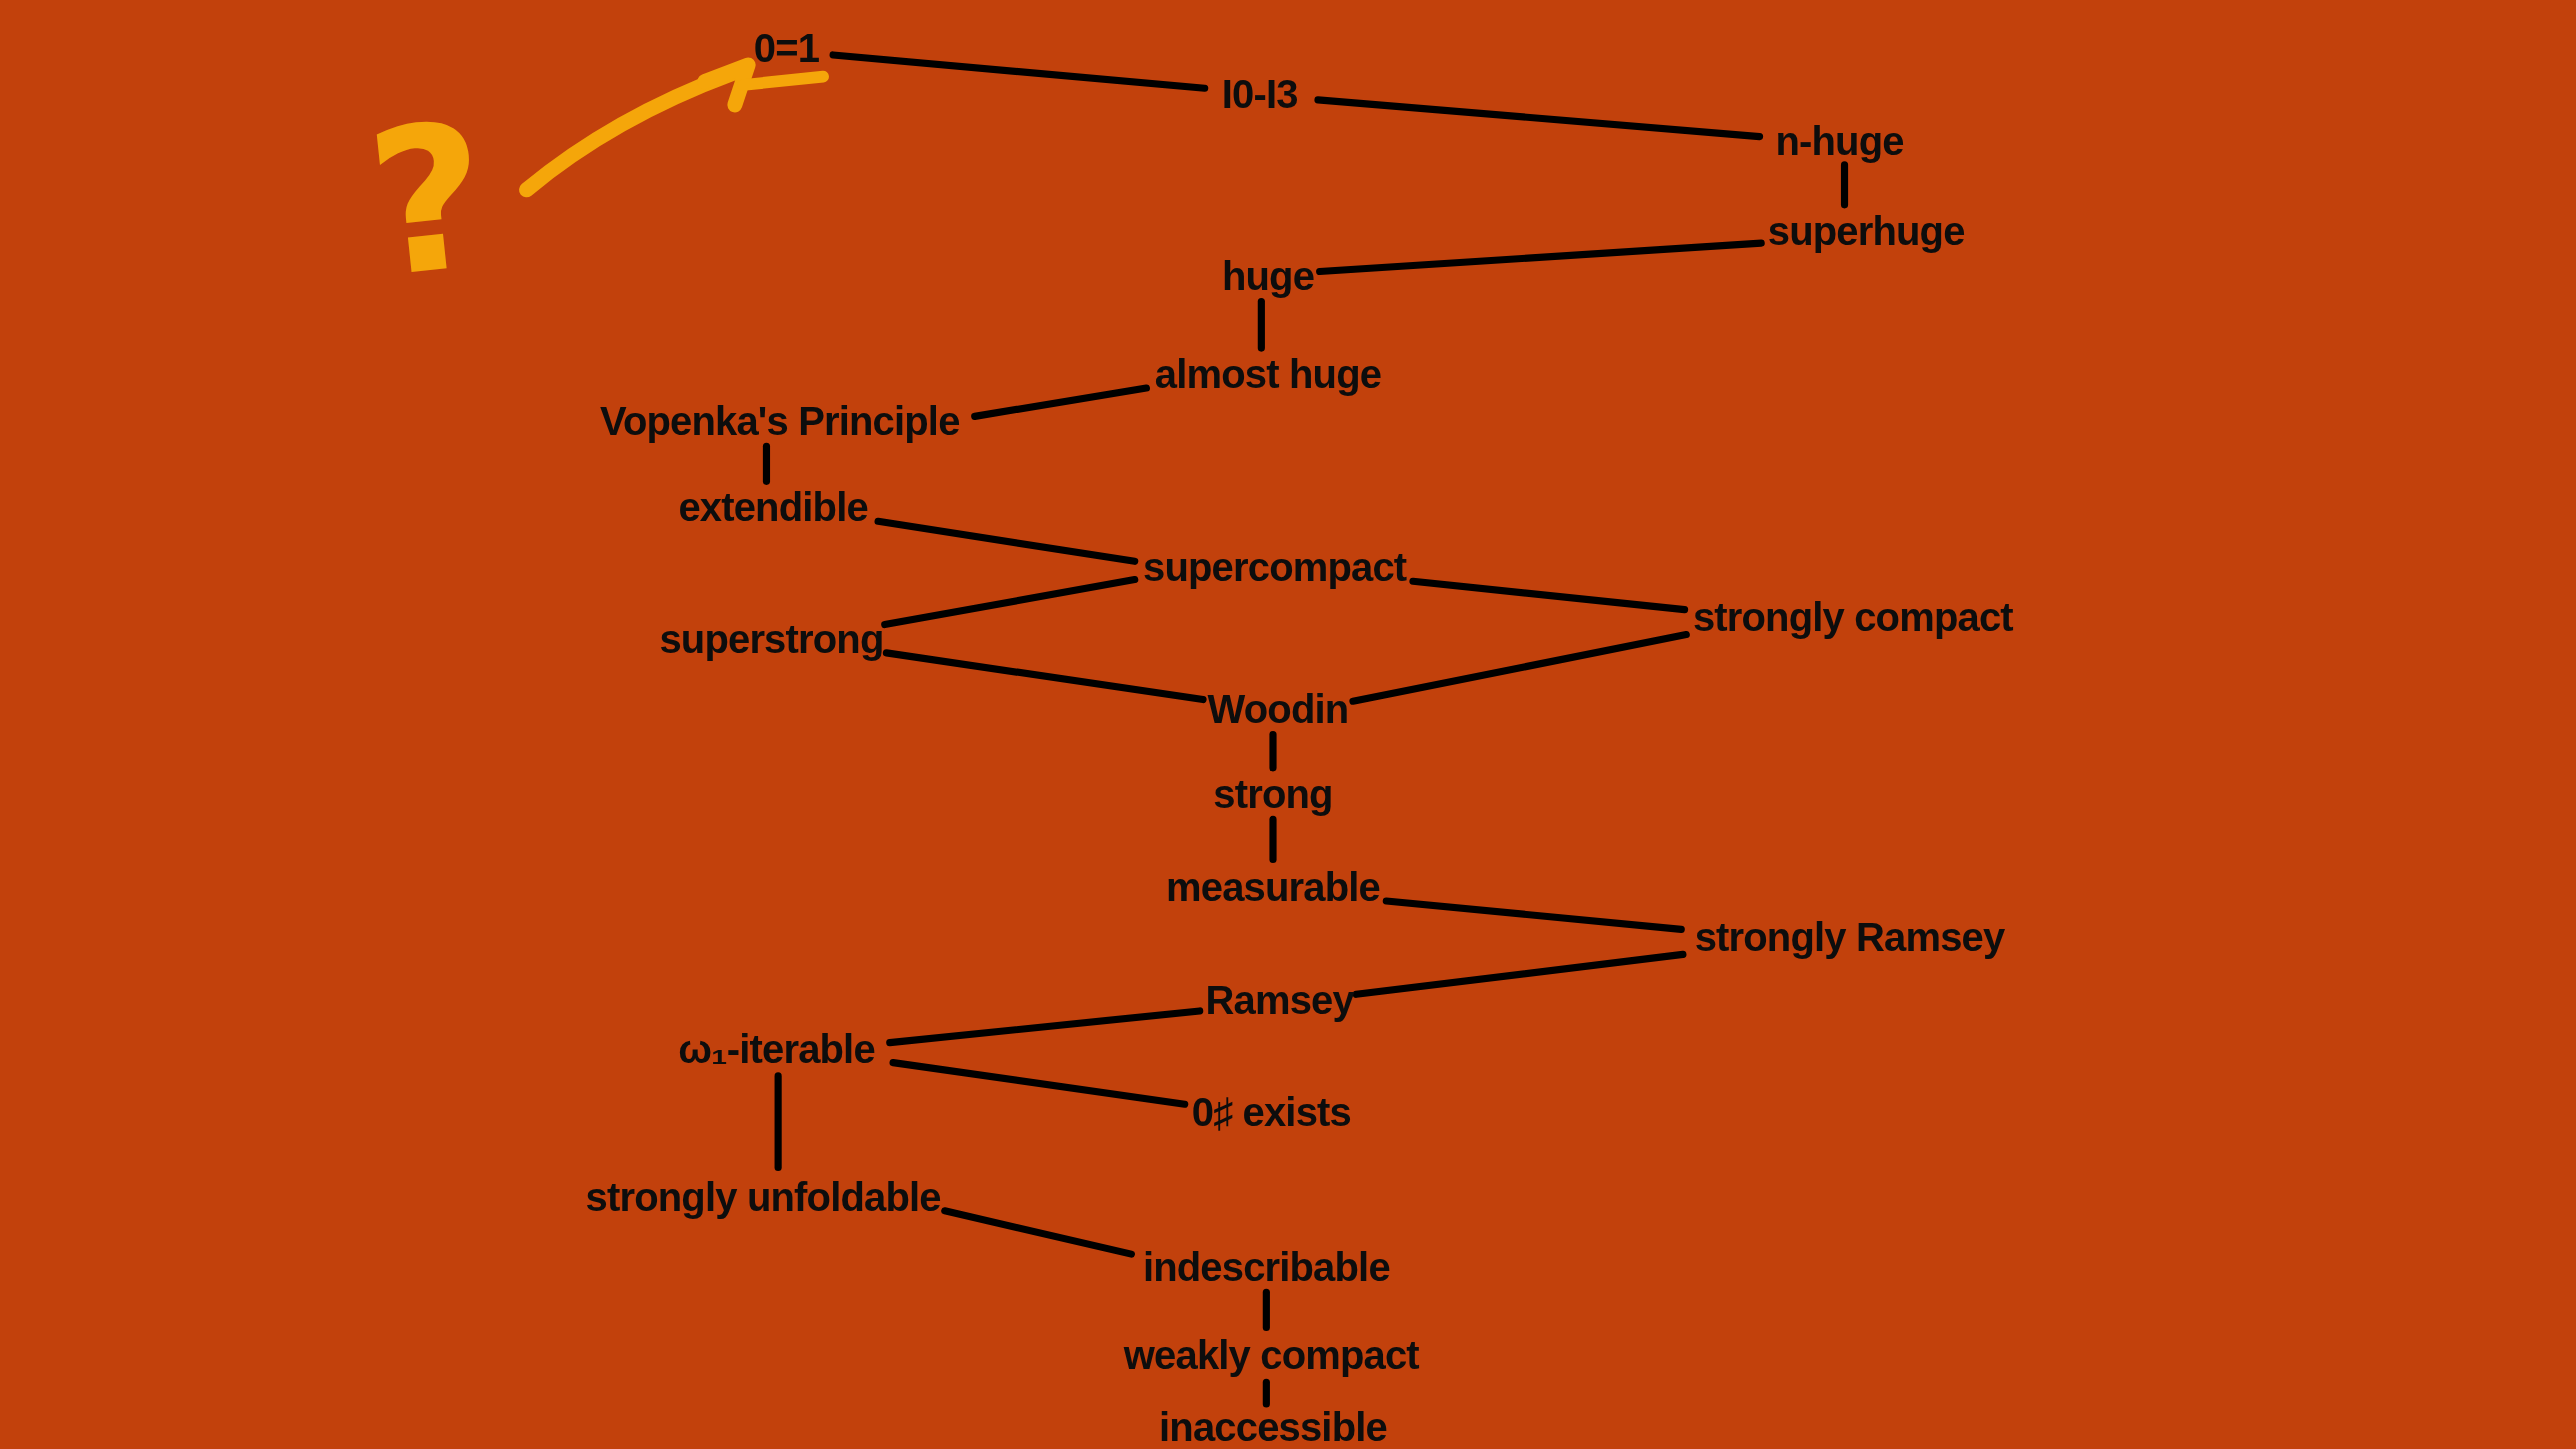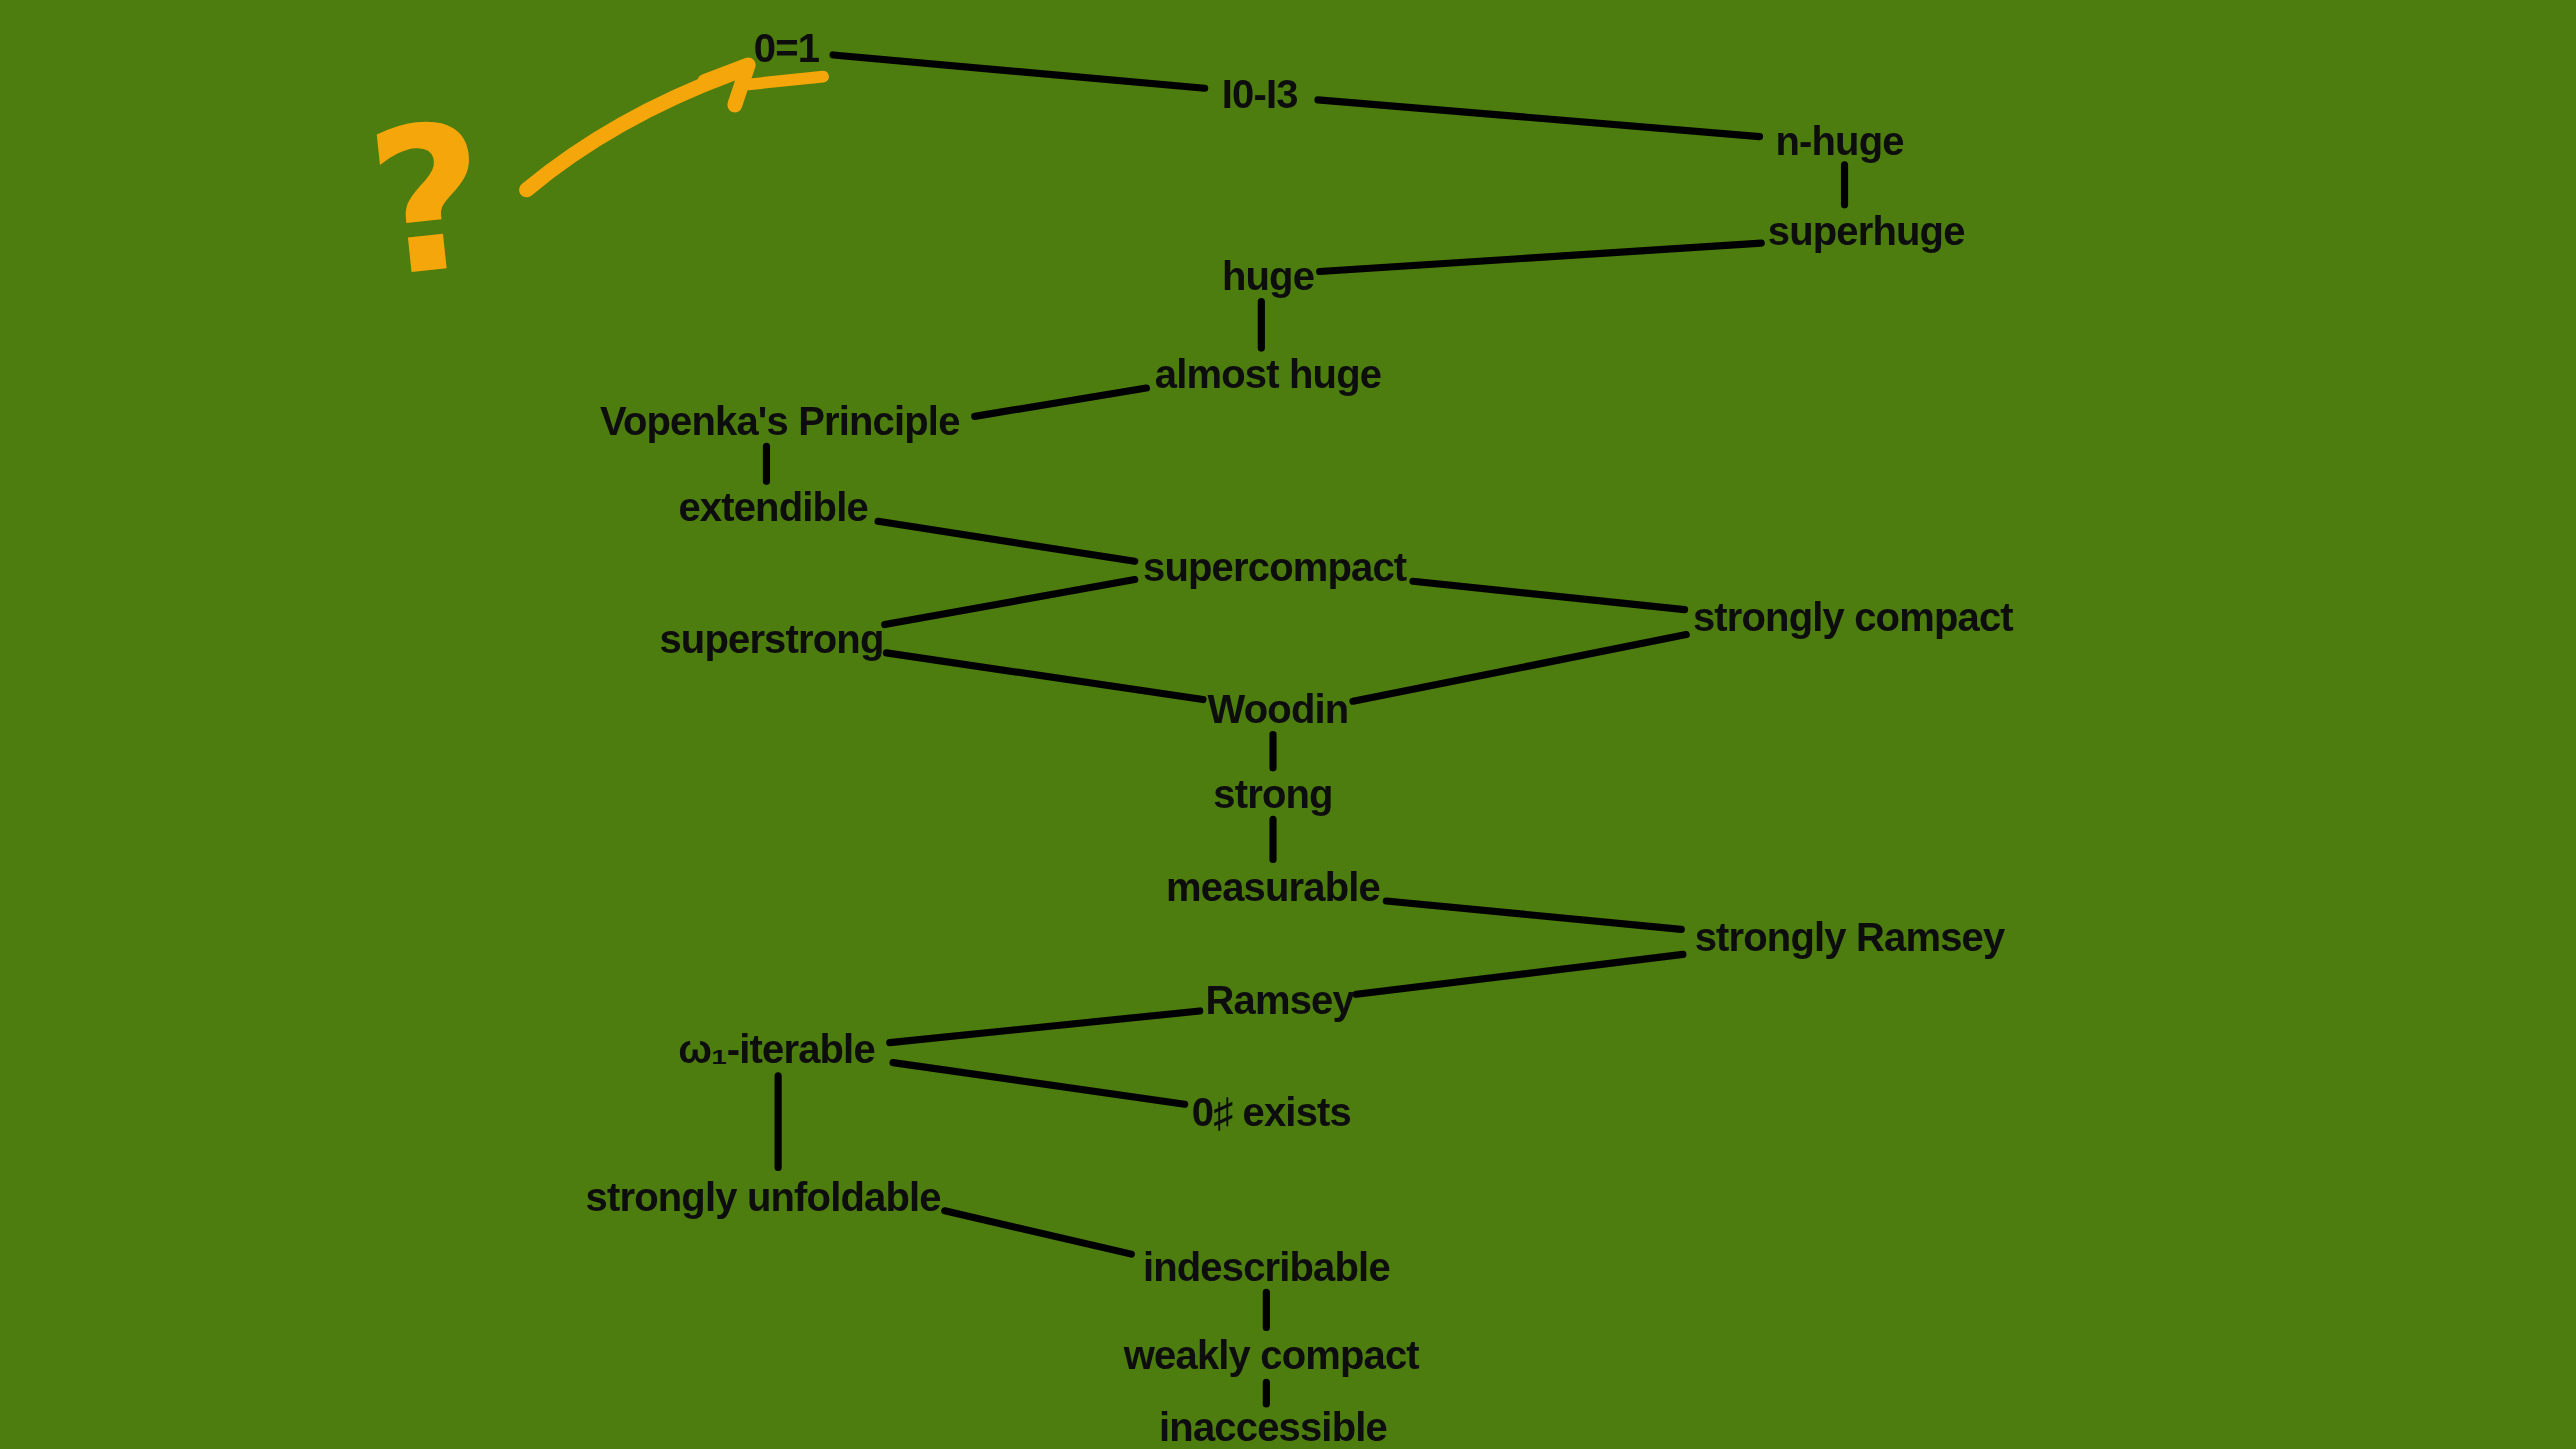--- a/index.html
+++ b/index.html
@@ -1,17 +1,17 @@
 <!DOCTYPE html>
 <html style="--annot: #f5a60a; --line: #000000; --text: #0d0d0d;font-size:10.7px"><head>
 <meta charset="utf-8">
 <style>
   :root { --annot:#f5a60a; --line:#000; --text:#0d0d0d; }
   html,body { margin:0; padding:0; background:#ffffff; }
-  .canvas { position:relative; width:2576px; height:1449px; background:#4d7c0f; overflow:hidden; }
+  .canvas { position:relative; width:2576px; height:1449px; background:#c2410c; overflow:hidden; }
   svg { position:absolute; left:0; top:0; display:block; }
   .edge {
     stroke: var(--line);
     stroke-width: 4.3;
     stroke-linecap: round;
   }
   .node-label {
     font-family: "Liberation Sans", "DejaVu Sans", sans-serif;
     font-weight: 700;
     font-size: 24px;

